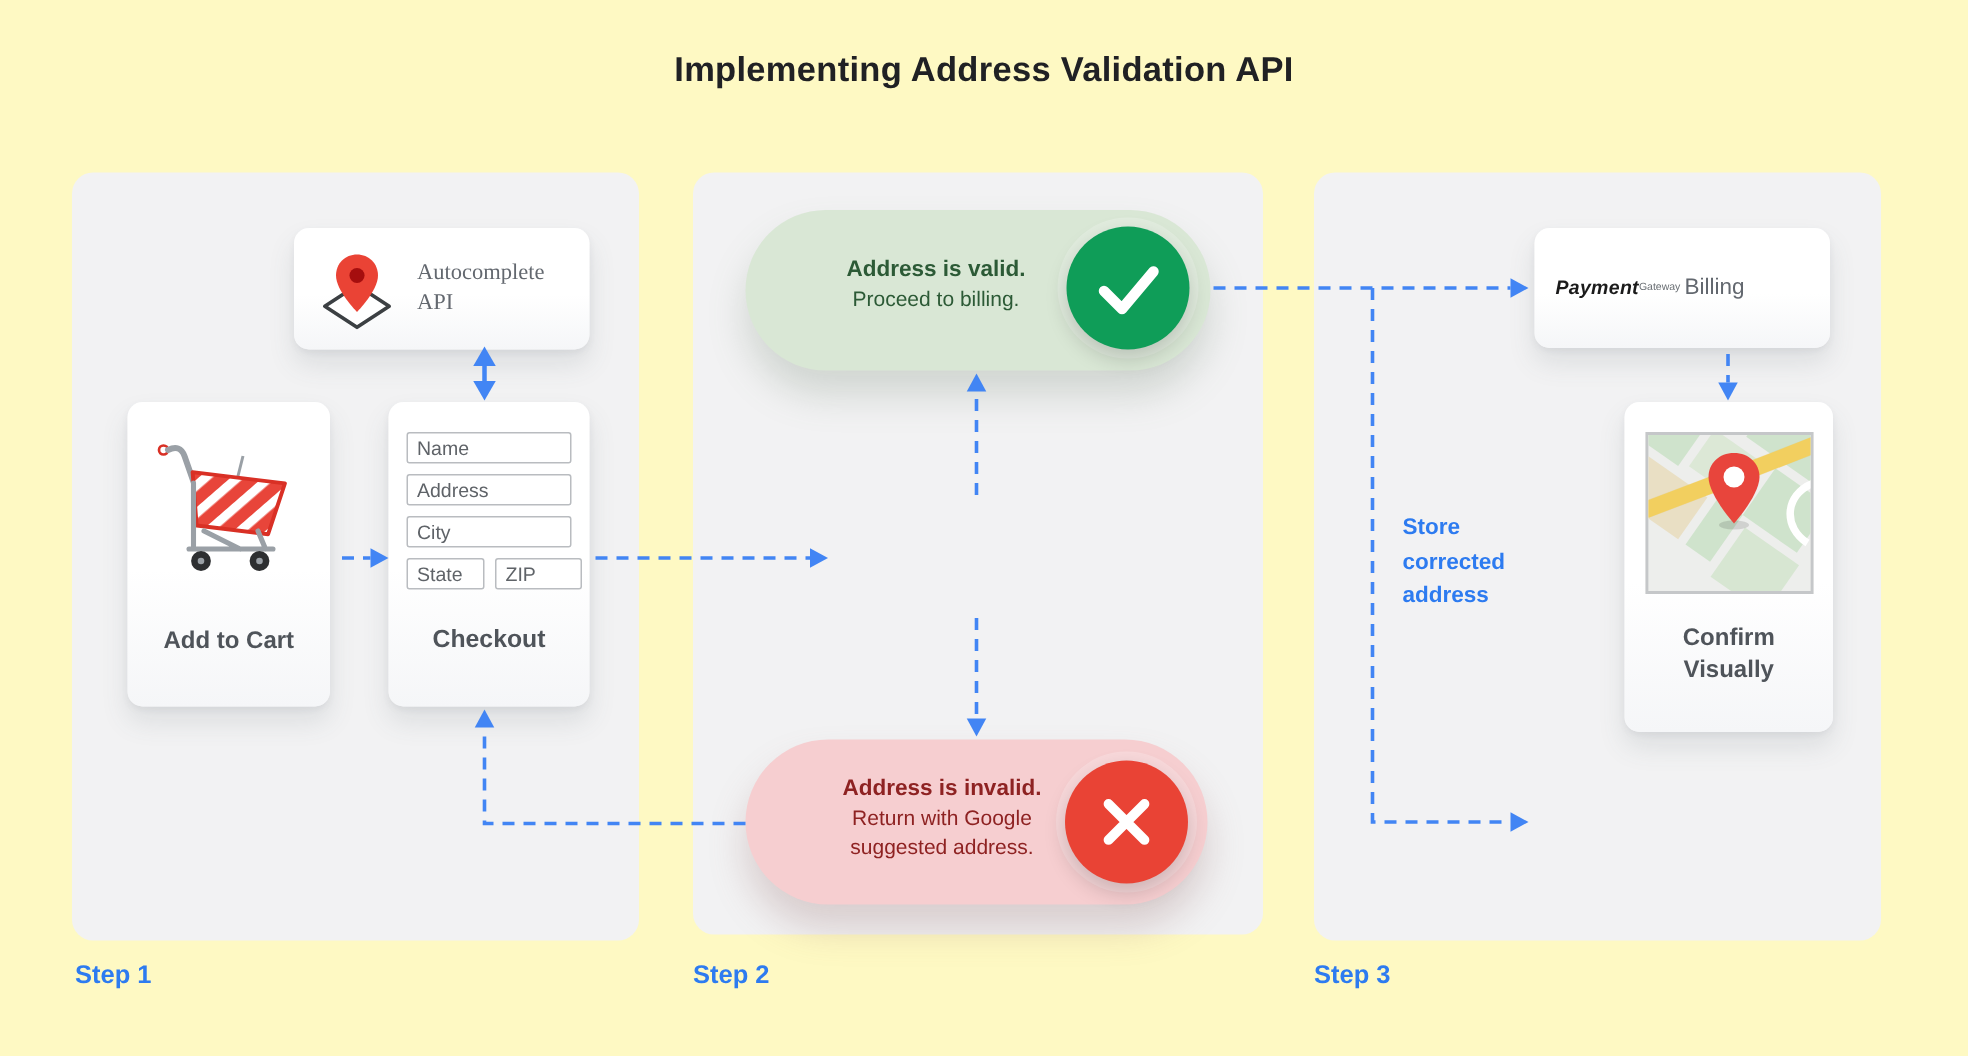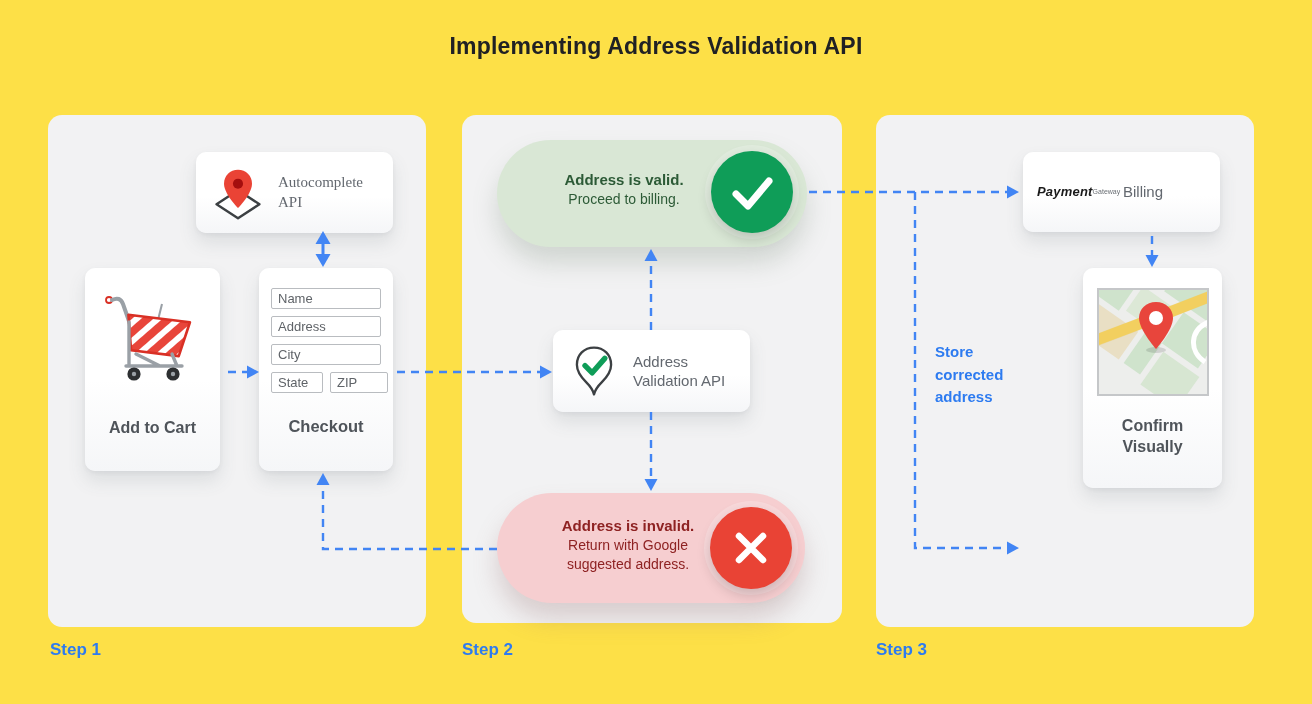--- a/index.html
+++ b/index.html
@@ -1,17 +1,17 @@
 <!DOCTYPE html>
 <html><head>
 <meta charset="utf-8">
 <style>
   * { margin:0; padding:0; box-sizing:border-box; }
   html,body { background:#ffffff; font-family:"Liberation Sans", sans-serif; }
-  .canvas { position:relative; width:1312px; height:704px; background:#fde047; overflow:hidden; }
+  .canvas { position:relative; width:1312px; height:704px; background:#fef9c3; overflow:hidden; }
 
   .page-title { position:absolute; left:0; top:33px; width:1312px; text-align:center;
     font-size:23px; font-weight:bold; color:#202124; letter-spacing:.2px; }
 
   .panel { position:absolute; background:#f2f2f3; border-radius:14px; }
   .panel-1 { left:48px;  top:115px; width:378px; height:512px; }
   .panel-2 { left:462px; top:115px; width:380px; height:508px; }
   .panel-3 { left:876px; top:115px; width:378px; height:512px; }
 
   .step-label { position:absolute; font-size:17px; font-weight:bold; color:#2d7bf0; }
@@ -128,29 +128,20 @@
       <div class="pill-title">Address is valid.</div>
       <div class="pill-sub">Proceed to billing.</div>
     </div>
     <div class="circle-badge circle-valid">
       <svg width="82" height="82" viewBox="0 0 82 82">
         <polyline points="25,43 37,55 58,30" fill="none" stroke="#ffffff" stroke-width="7" stroke-linecap="round" stroke-linejoin="round"></polyline>
       </svg>
     </div>
   </div>
 
-  <div class="card hcard" style="left:553px; top:330px; width:197px; height:82px;">
-    <span style="flex:none; display:flex;">
-      <svg width="54" height="54" viewBox="0 0 60 60">
-        <path d="M30,4 C19,4 11,12 11,23 C11,31 16,37 21,42 C26,47 29,51 30,56 C31,51 34,47 39,42 C44,37 49,31 49,23 C49,12 41,4 30,4 Z" fill="#ffffff" stroke="#3c4043" stroke-width="2.6" stroke-linejoin="round"></path>
-        <polyline points="20,24 28,32 42,16" fill="none" stroke="#0f9d58" stroke-width="6" stroke-linecap="round" stroke-linejoin="round"></polyline>
-      </svg>
-    </span>
-    <span class="card-label" style="width:104px;">Address Validation API</span>
-  </div>
 
   <div class="pill pill-invalid">
     <div class="pill-text">
       <div class="pill-title">Address is invalid.</div>
       <div class="pill-sub">Return with Google suggested address.</div>
     </div>
     <div class="circle-badge circle-invalid">
       <svg width="82" height="82" viewBox="0 0 82 82">
         <path d="M29,29 L53,53 M53,29 L29,53" stroke="#ffffff" stroke-width="6.5" stroke-linecap="round"></path>
       </svg>

